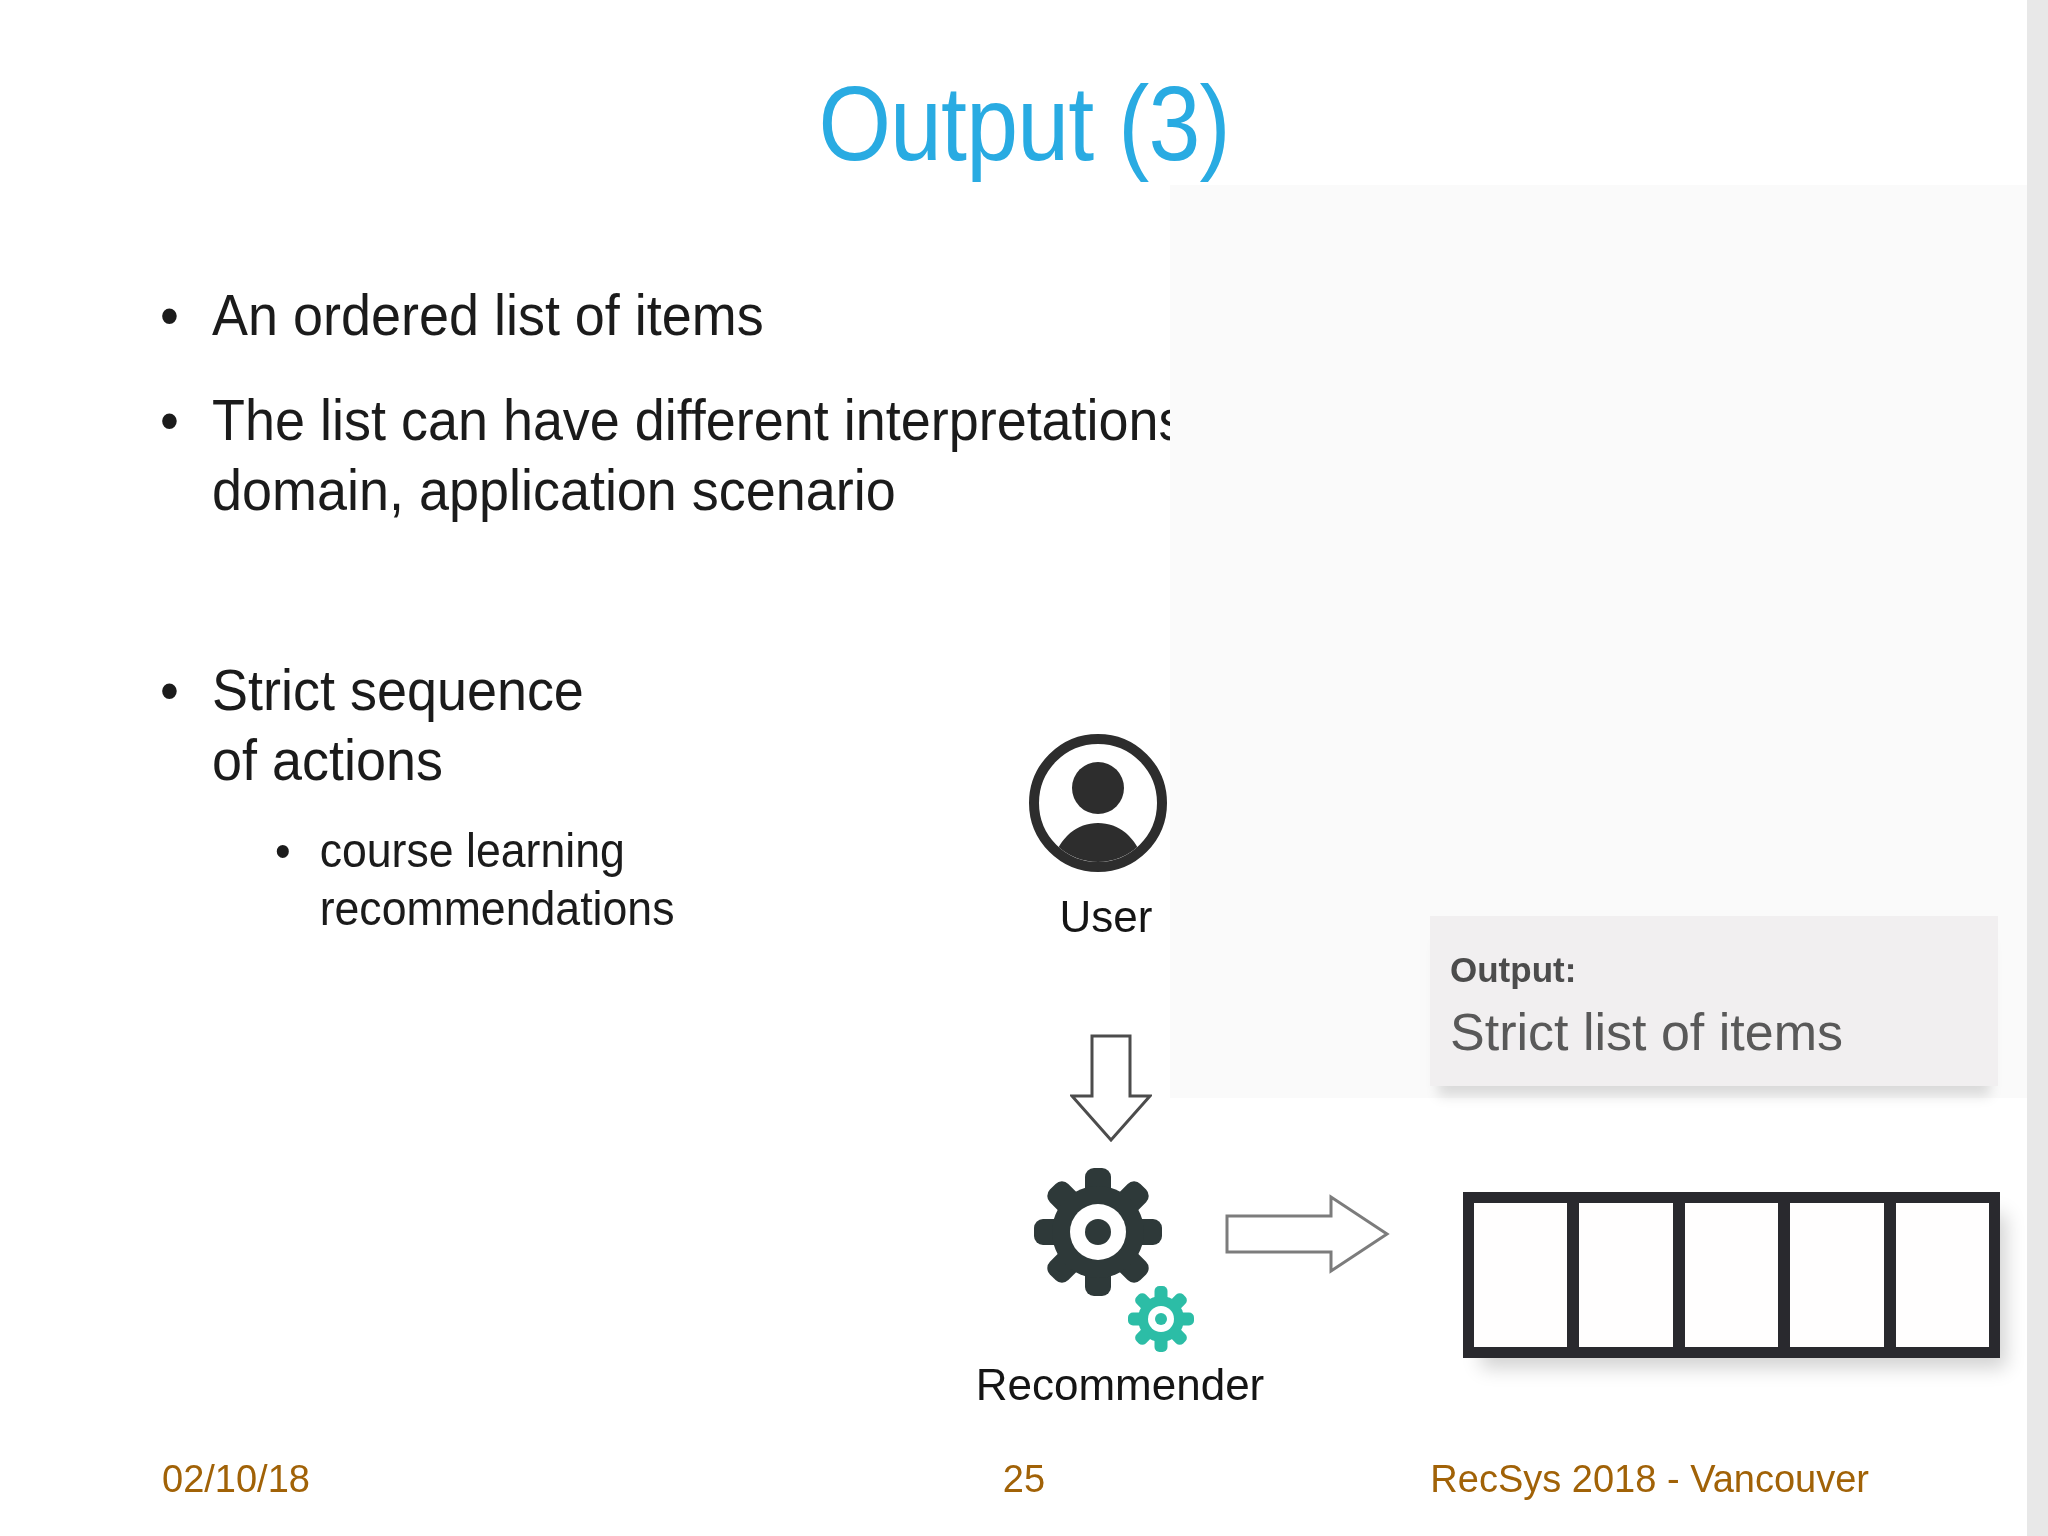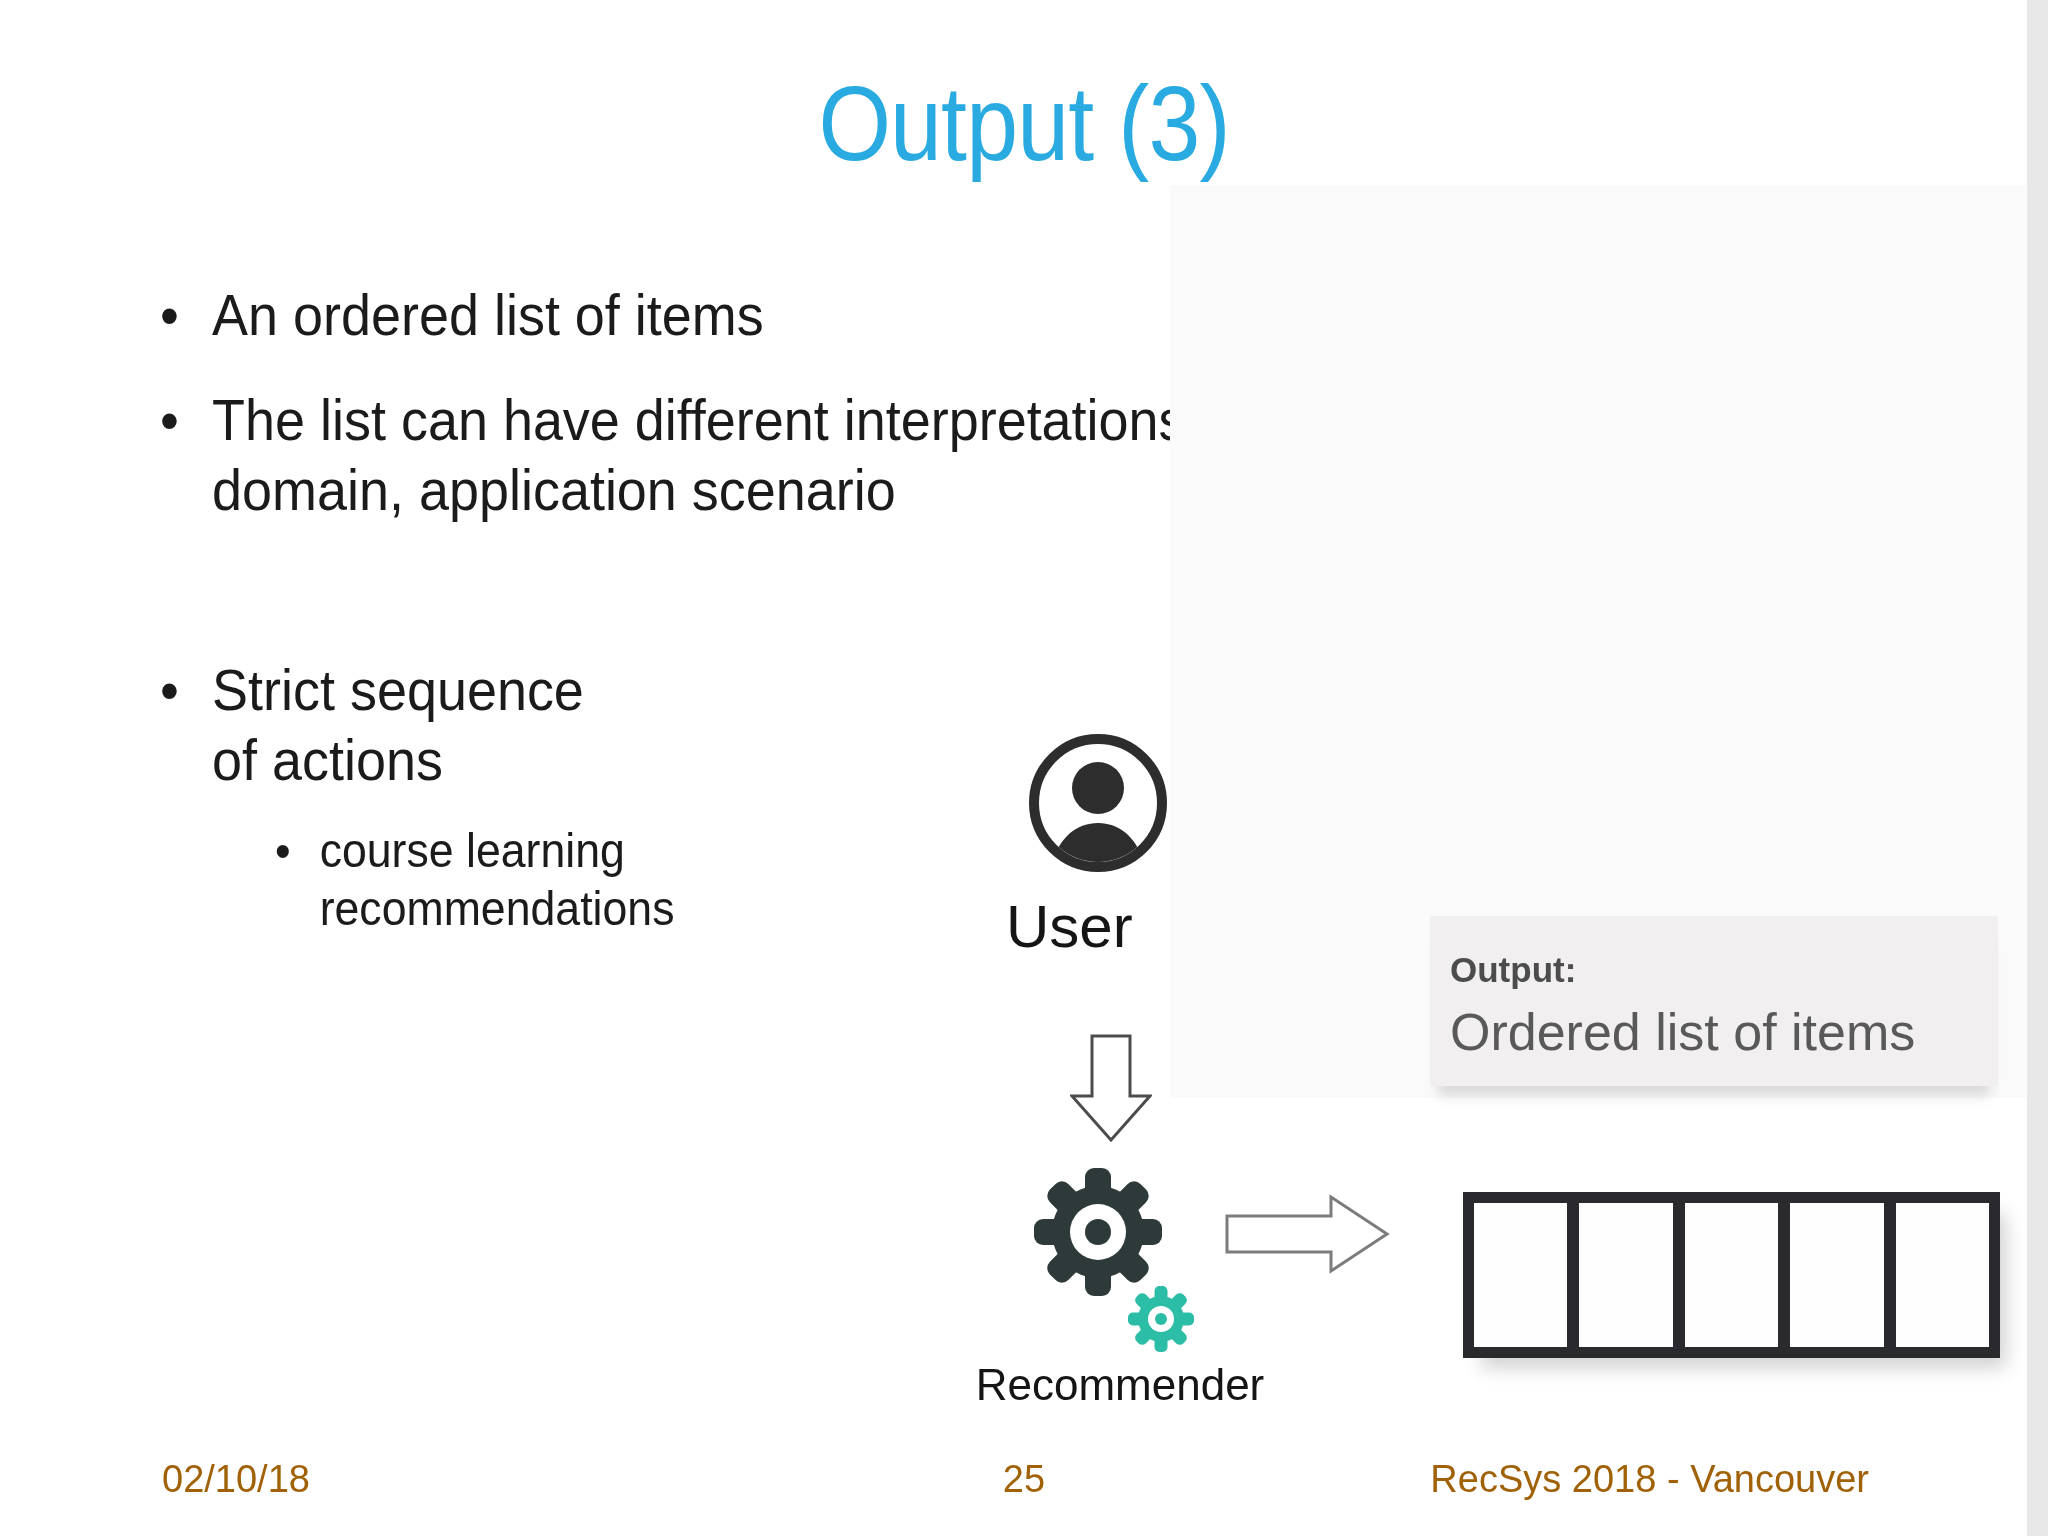--- a/index.html
+++ b/index.html
@@ -30,22 +30,22 @@
 
   
   .diagram-panel {
     position:absolute; left:1170px; top:185px; width:878px; height:913px;
     background:#fafafa;
   }
 
   
   .user-icon { position:absolute; left:1023px; top:728px; width:150px; height:150px; }
   .user-label {
-    position:absolute; left:1006px; top:892px; width:200px; text-align:left;
-    font-size:60px; color:#151515;
+    position:absolute; left:1006px; top:892px; width:200px; text-align:center;
+    font-size:44px; color:#151515;
   }
 
   .down-arrow { position:absolute; left:1070px; top:1034px; width:82px; height:108px; }
 
   .gear-dark { position:absolute; left:1034px; top:1168px; width:128px; height:128px; }
   .gear-teal { position:absolute; left:1128px; top:1286px; width:66px; height:66px; }
 
   .recommender-label {
     position:absolute; left:915px; top:1360px; width:410px; text-align:center;
     font-size:44px; color:#151515;
@@ -160,21 +160,21 @@
   </svg>
 
   <div class="recommender-label">Recommender</div>
 
   <svg class="right-arrow" viewBox="0 0 165 80">
     <polygon points="2,22 106,22 106,3 162,40 106,77 106,58 2,58" fill="#ffffff" stroke="#7c7c7c" stroke-width="3"></polygon>
   </svg>
 
   <div class="output-note">
     <div class="heading">Output:</div>
-    <div class="body">Ordered list of items</div>
+    <div class="body">Strict list of items</div>
   </div>
 
   <div class="list-row">
     <div class="list-cell"></div>
     <div class="list-cell"></div>
     <div class="list-cell"></div>
     <div class="list-cell"></div>
     <div class="list-cell"></div>
   </div>
 

